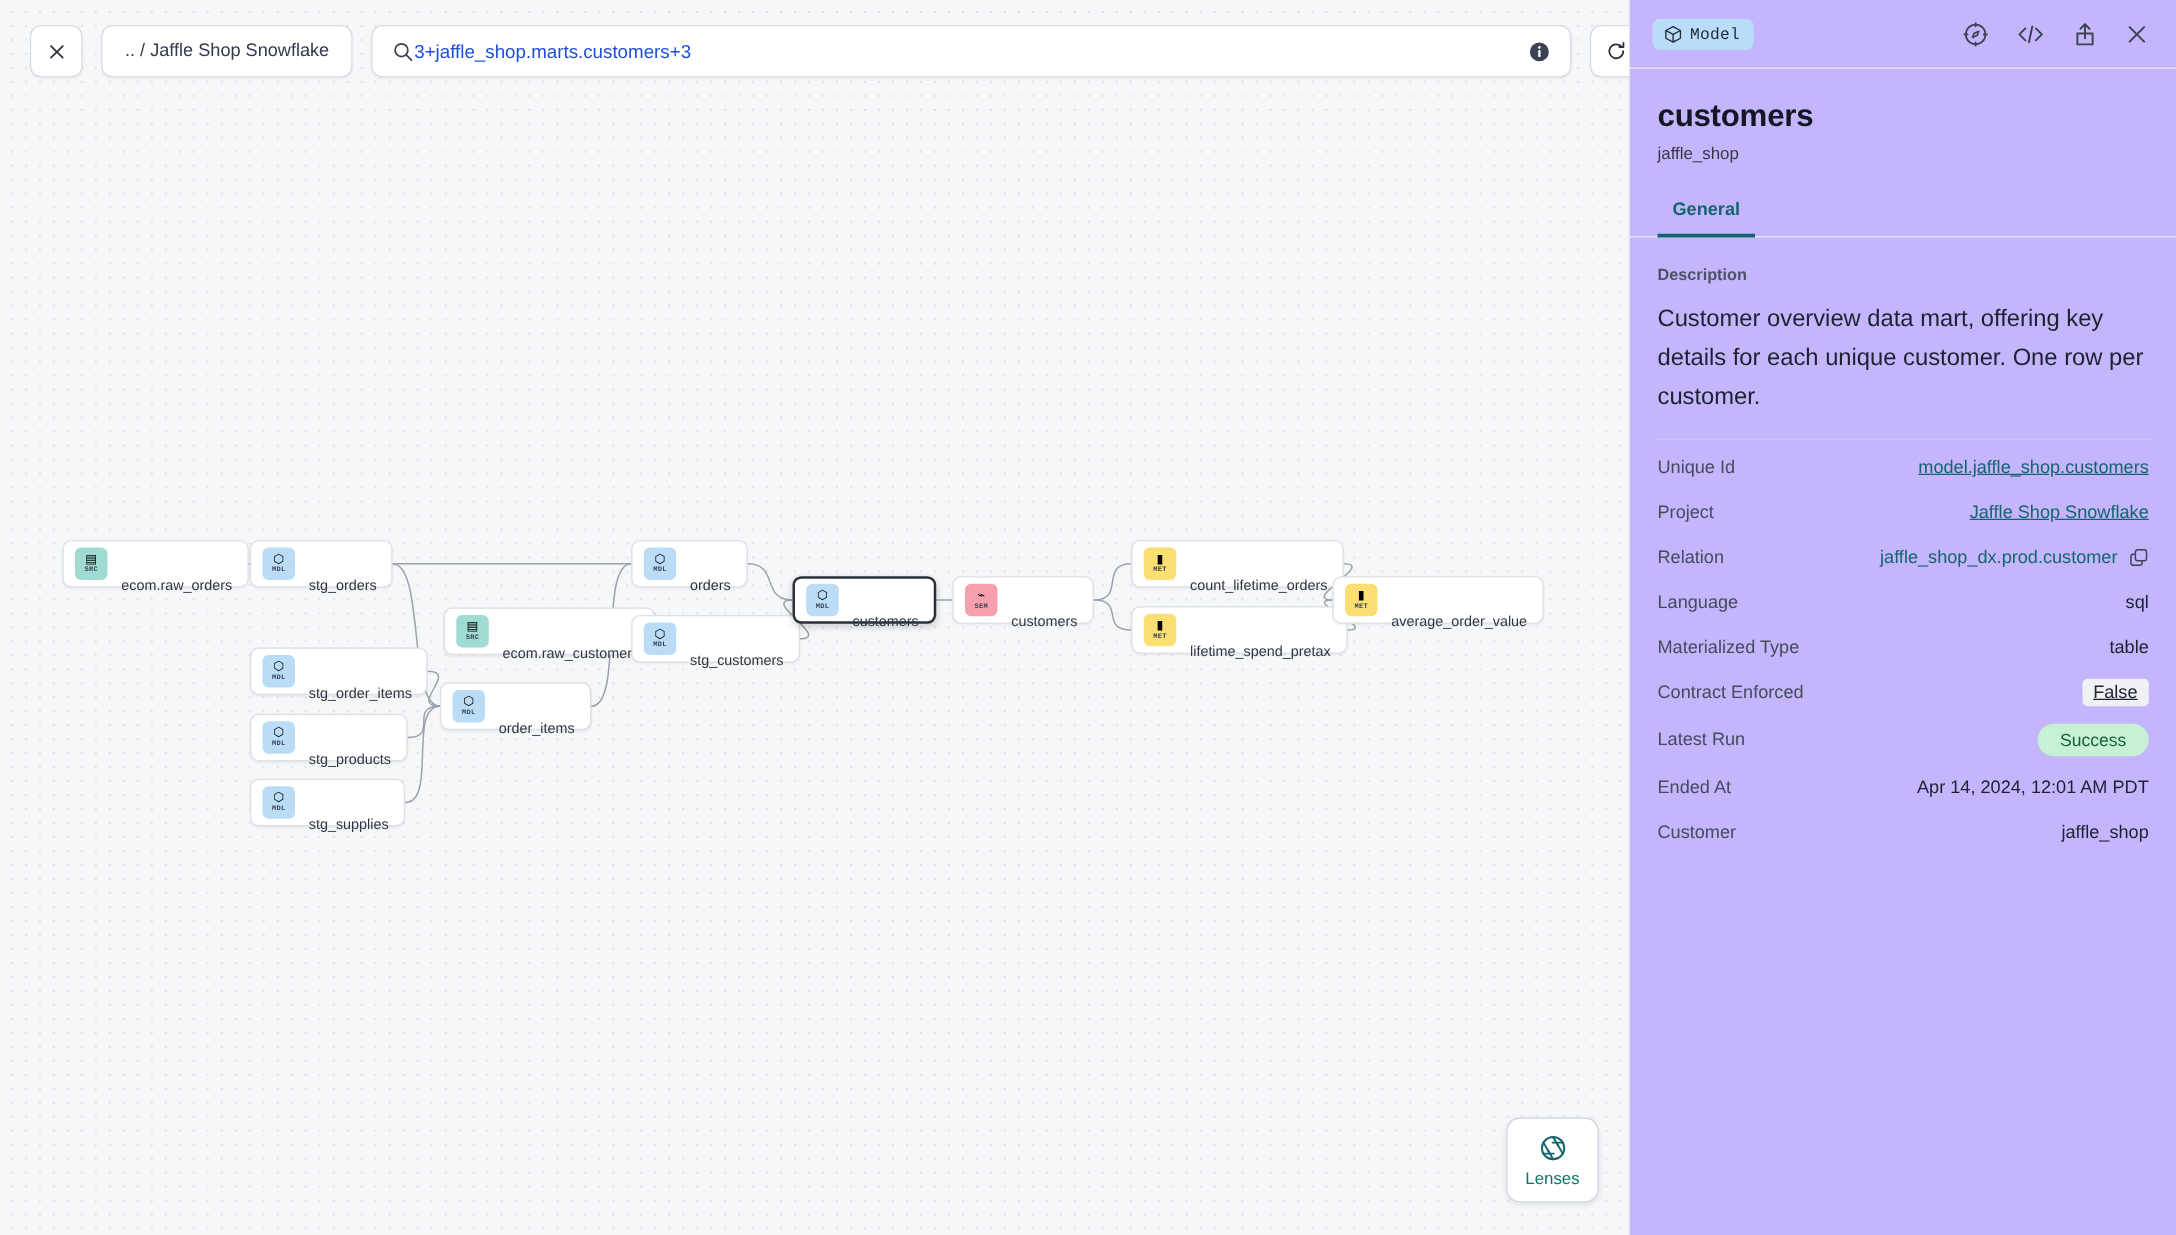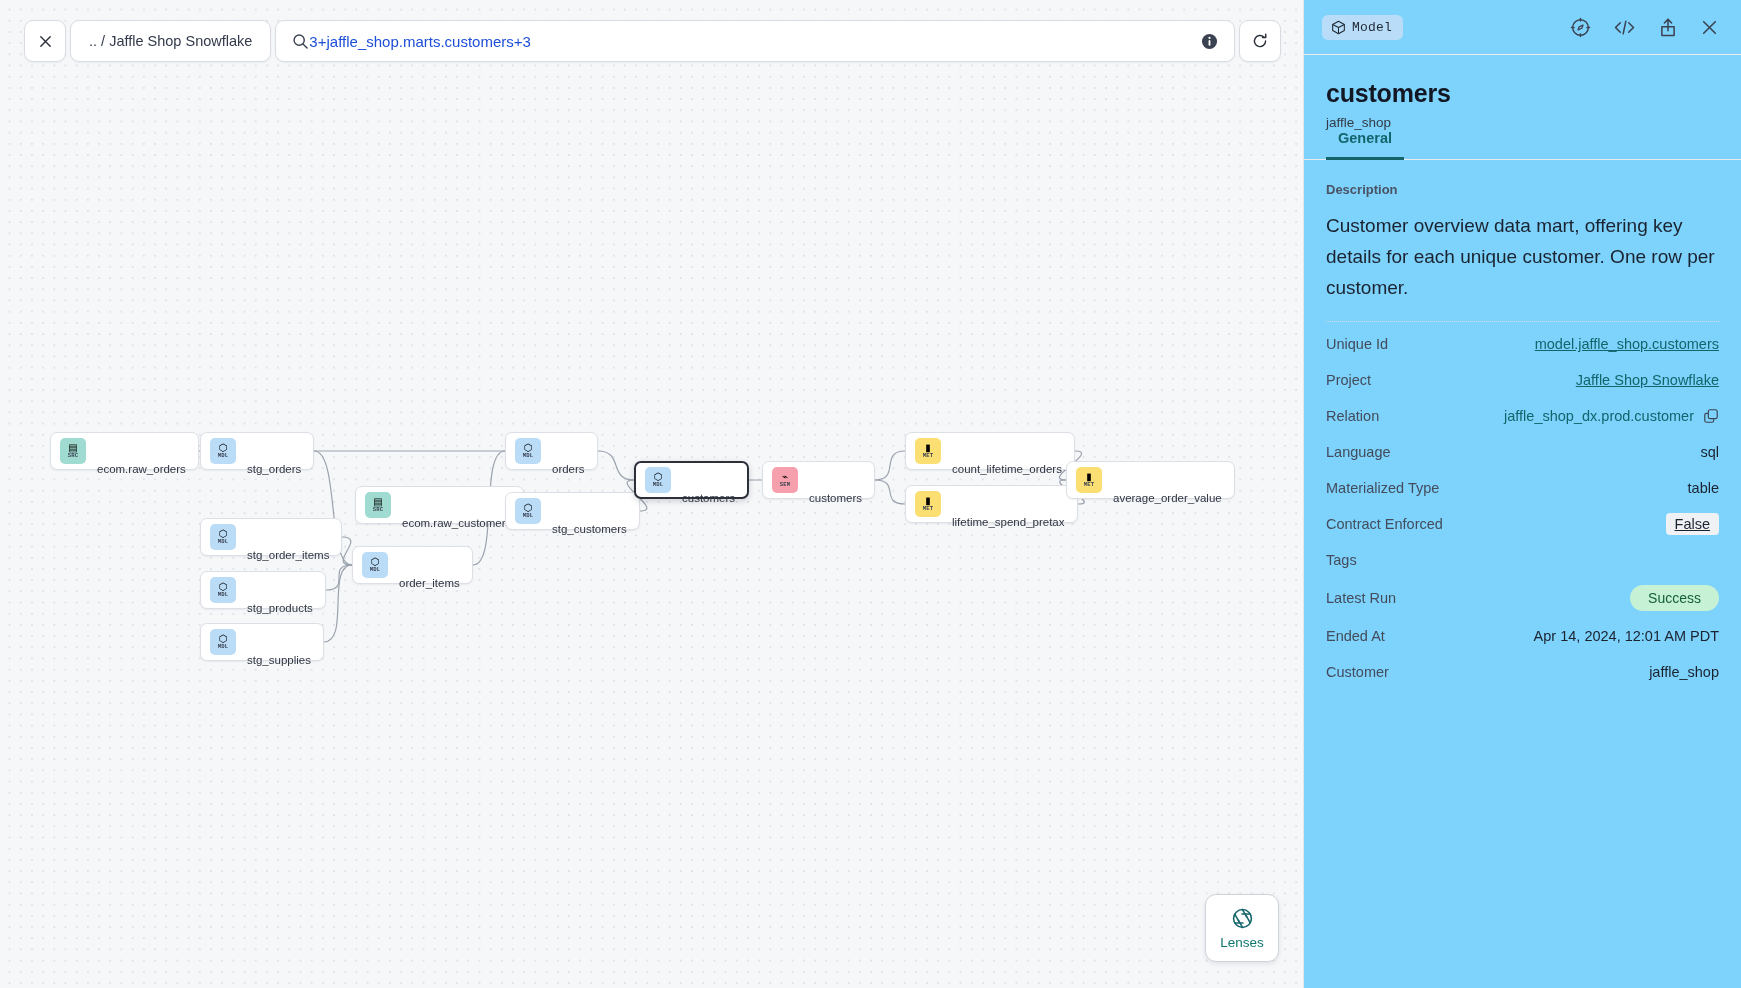--- a/index.html
+++ b/index.html
@@ -19,21 +19,21 @@
     background-image: radial-gradient(circle, #dfe2e8 1px, transparent 1.1px);
     background-size: 11.2px 11.2px;
     background-position: 4px 4px;
     overflow: hidden;
     flex: 0 0 1303px;
   }
 
   
   #toolbar {
     position: absolute; top: 20px; left: 24px;
-    display: flex; align-items: center; gap: 4px;
+    display: flex; align-items: center; gap: 15px;
     z-index: 20;
   }
   .tb-btn {
     height: 42px;
     background: #ffffff;
     border: 1px solid #d9dde3;
     border-radius: 9px;
     display: flex; align-items: center; justify-content: center;
     box-shadow: 0 1px 2px rgba(16,24,40,.05);
     cursor: pointer;
@@ -113,21 +113,21 @@
     gap: 5px;
     box-shadow: 0 2px 5px rgba(16,24,40,.09);
     cursor: pointer; z-index: 20;
   }
   #lenses-label { font-size: 13.5px; color: #0f766e; }
 
   
   #panel {
     flex: 1 1 auto;
     height: 988px;
-    background: #7dd3fc;
+    background: #c4b5fd;
     border-left: 1px solid #e5e7eb;
     display: flex; flex-direction: column;
     position: relative;
   }
   #panel-top {
     height: 55px; min-height: 55px;
     display: flex; align-items: center;
     padding: 0 22px 0 18px;
     border-bottom: 1px solid #e9ebef;
   }
@@ -145,21 +145,21 @@
   #panel-actions { margin-left: auto; display: flex; align-items: center; gap: 22px; }
   .panel-action { cursor: pointer; display: flex; align-items: center; }
 
   #panel-head { padding: 24px 22px 0 22px; }
   #panel-title {
     font-size: 25px; font-weight: 700; color: #121723; letter-spacing: -.2px;
   }
   #panel-subtitle { font-size: 13.5px; color: #333a47; margin-top: 7px; }
 
   #tabs {
-    padding: 0 22px;
+    margin-top: 30px; padding: 0 22px;
     border-bottom: 1px solid #e9ebef;
     display: flex;
   }
   .tab {
     padding: 0 12px 11px 12px;
     font-size: 14.5px; font-weight: 700; color: #13656b;
     border-bottom: 3px solid #13656b;
     margin-bottom: -1px; cursor: pointer;
   }
 
@@ -455,26 +455,20 @@
               <span>table</span>
             </span>
           </div>
           <div class="prop-row">
             <span class="prop-key">Contract Enforced</span>
             <span class="prop-val">
               <span class="chip-gray">False</span>
             </span>
           </div>
           <div class="prop-row">
-            <span class="prop-key">Tags</span>
-            <span class="prop-val">
-              <span></span>
-            </span>
-          </div>
-          <div class="prop-row">
             <span class="prop-key">Latest Run</span>
             <span class="prop-val">
               <span class="chip-green">Success</span>
             </span>
           </div>
           <div class="prop-row">
             <span class="prop-key">Ended At</span>
             <span class="prop-val">
               <span>Apr 14, 2024, 12:01 AM PDT</span>
             </span>

